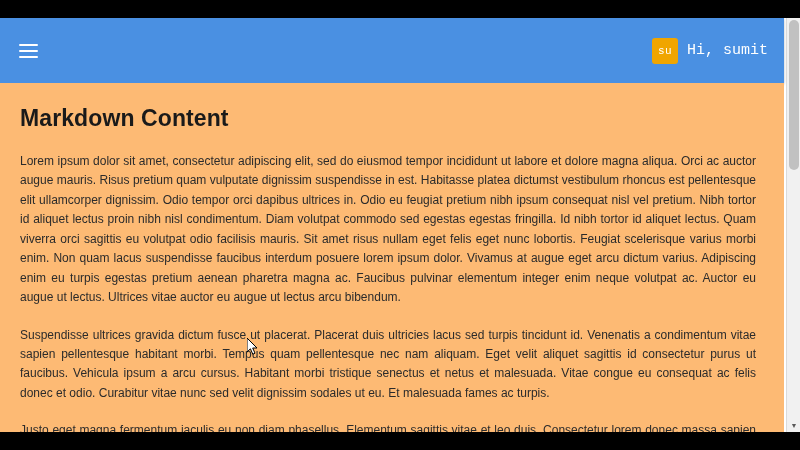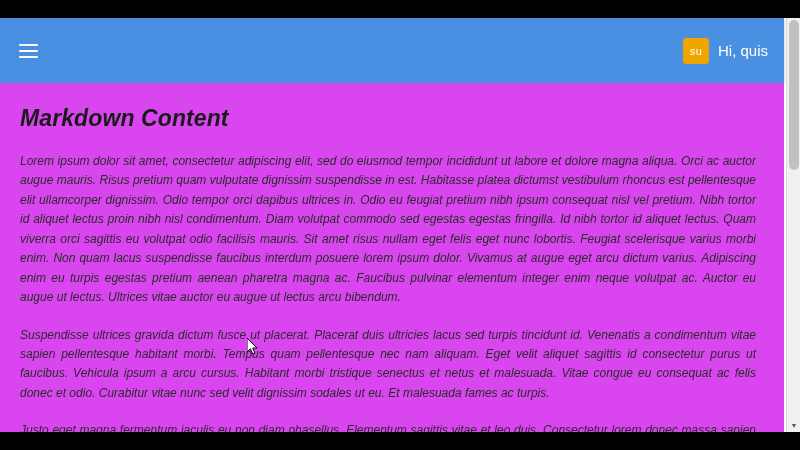--- a/index.html
+++ b/index.html
@@ -60,20 +60,21 @@
     display: block;
     width: 19px;
     height: 2px;
     background: #ffffff;
     border-radius: 1px;
   }
   .appbar-right {
     display: flex;
     align-items: center;
     gap: 9px;
+    font-family: Liberation Mono, monospace;
   }
   .avatar {
     width: 26px;
     height: 26px;
     border-radius: 3px;
     background: #f0a500;
     color: #ffffff;
     font-size: 11px;
     display: flex;
     align-items: center;
@@ -85,25 +86,24 @@
     font-size: 15px;
     white-space: nowrap;
   }
   
   .content {
     position: absolute;
     left: 0;
     top: 83px;
     width: 784px;
     height: 349px;
-    background: #d946ef;
+    background: #fdba74;
     box-sizing: border-box;
     padding: 22px 28px 4px 20px;
     overflow: hidden;
-    font-style: italic;
   }
   .md-title {
     font-size: 23px;
     font-weight: bold;
     color: #1a1a1a;
     margin: 0 0 20px 0;
     letter-spacing: 0.1px;
   }
   .md-p {
     font-size: 12px;
@@ -163,21 +163,21 @@
   <div class="page"></div>
 
   <div class="appbar">
     <div class="menu-btn">
       <span class="bar"></span>
       <span class="bar"></span>
       <span class="bar"></span>
     </div>
     <div class="appbar-right">
       <div class="avatar">su</div>
-      <div class="greeting">Hi, quis</div>
+      <div class="greeting">Hi, sumit</div>
     </div>
   </div>
 
   <div class="content">
     <h1 class="md-title">Markdown Content</h1>
     <p class="md-p">Lorem ipsum dolor sit amet, consectetur adipiscing elit, sed do eiusmod tempor incididunt ut labore et dolore magna aliqua. Orci ac auctor augue mauris. Risus pretium quam vulputate dignissim suspendisse in est. Habitasse platea dictumst vestibulum rhoncus est pellentesque elit ullamcorper dignissim. Odio tempor orci dapibus ultrices in. Odio eu feugiat pretium nibh ipsum consequat nisl vel pretium. Nibh tortor id aliquet lectus proin nibh nisl condimentum. Diam volutpat commodo sed egestas egestas fringilla. Id nibh tortor id aliquet lectus. Quam viverra orci sagittis eu volutpat odio facilisis mauris. Sit amet risus nullam eget felis eget nunc lobortis. Feugiat scelerisque varius morbi enim. Non quam lacus suspendisse faucibus interdum posuere lorem ipsum dolor. Vivamus at augue eget arcu dictum varius. Adipiscing enim eu turpis egestas pretium aenean pharetra magna ac. Faucibus pulvinar elementum integer enim neque volutpat ac. Auctor eu augue ut lectus. Ultrices vitae auctor eu augue ut lectus arcu bibendum.</p>
     <p class="md-p">Suspendisse ultrices gravida dictum fusce ut placerat. Placerat duis ultricies lacus sed turpis tincidunt id. Venenatis a condimentum vitae sapien pellentesque habitant morbi. Tempus quam pellentesque nec nam aliquam. Eget velit aliquet sagittis id consectetur purus ut faucibus. Vehicula ipsum a arcu cursus. Habitant morbi tristique senectus et netus et malesuada. Vitae congue eu consequat ac felis donec et odio. Curabitur vitae nunc sed velit dignissim sodales ut eu. Et malesuada fames ac turpis.</p>
     <p class="md-p">Justo eget magna fermentum iaculis eu non diam phasellus. Elementum sagittis vitae et leo duis. Consectetur lorem donec massa sapien faucibus. Est lorem ipsum dolor sit amet. Netus et malesuada fames ac turpis egestas maecenas pharetra convallis. Adipiscing enim eu turpis egestas pretium aenean pharetra magna. Amet nulla facilisi morbi tempus iaculis urna id volutpat lacus. Lacus vel facilisis volutpat est velit egestas dui id ornare. Mi proin sed libero enim. Arcu dui vivamus arcu felis. Etiam dignissim diam quis enim lobortis scelerisque fermentum dui. Dictumst vestibulum rhoncus est pellentesque elit ullamcorper. Congue mauris rhoncus aenean vel elit scelerisque mauris pellentesque pulvinar. Praesent tristique magna sit amet purus gravida quis. Vitae elementum curabitur vitae nunc. Quis blandit turpis cursus in hac habitasse. Vel orci porta non pulvinar neque laoreet suspendisse interdum consectetur. Nulla facilisi nullam vehicula ipsum a arcu cursus. Feugiat in fermentum posuere urna nec tincidunt praesent semper feugiat.</p>
 
   </div>

